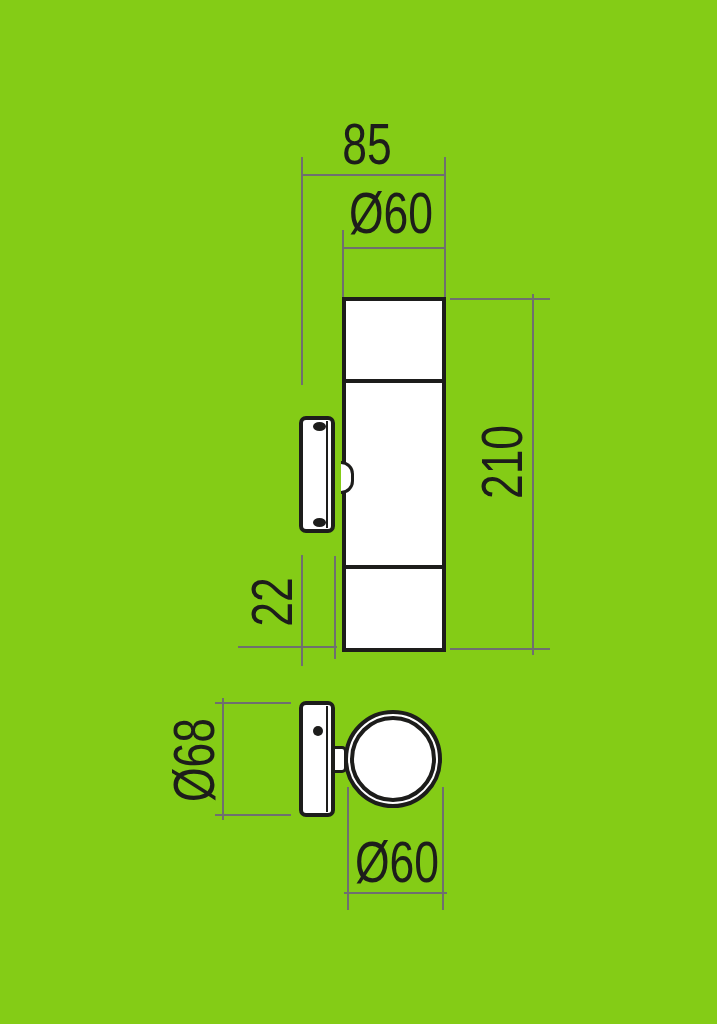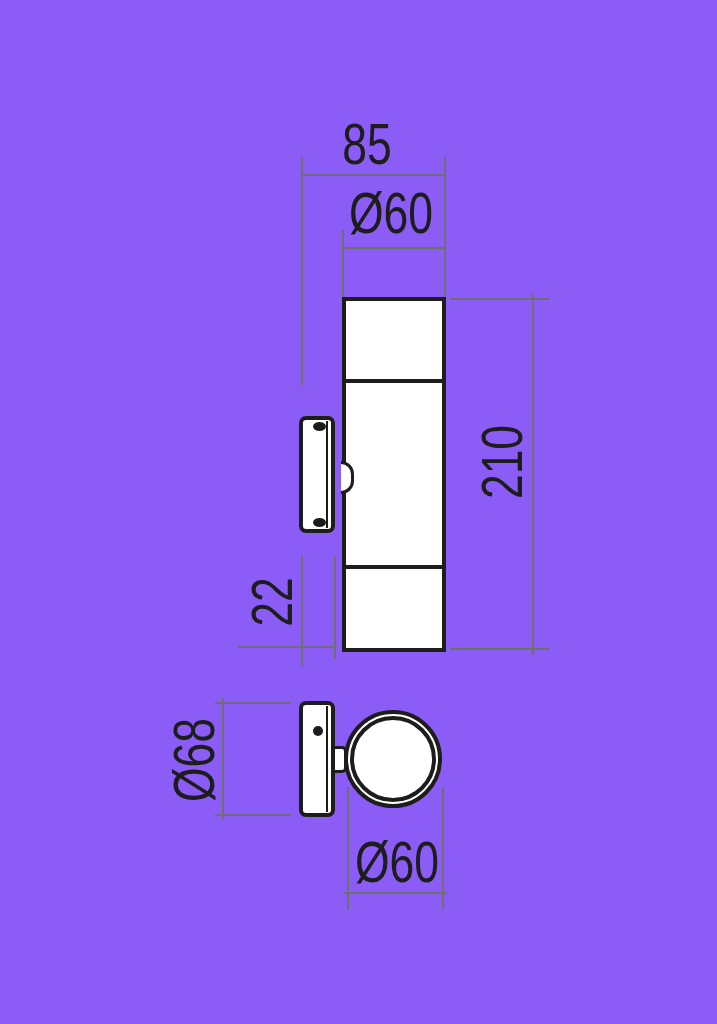--- a/index.html
+++ b/index.html
@@ -4,21 +4,21 @@
 <style>
   html, body {
     margin: 0;
     padding: 0;
     background: #ffffff;
   }
   #canvas {
     position: relative;
     width: 717px;
     height: 1024px;
-    background: #8b5cf6;
+    background: #84cc16;
     overflow: hidden;
     font-family: "Liberation Sans", sans-serif;
   }
   
   .ln {
     position: absolute;
     background: #6f6f6f;
     z-index: 1;
   }
   

